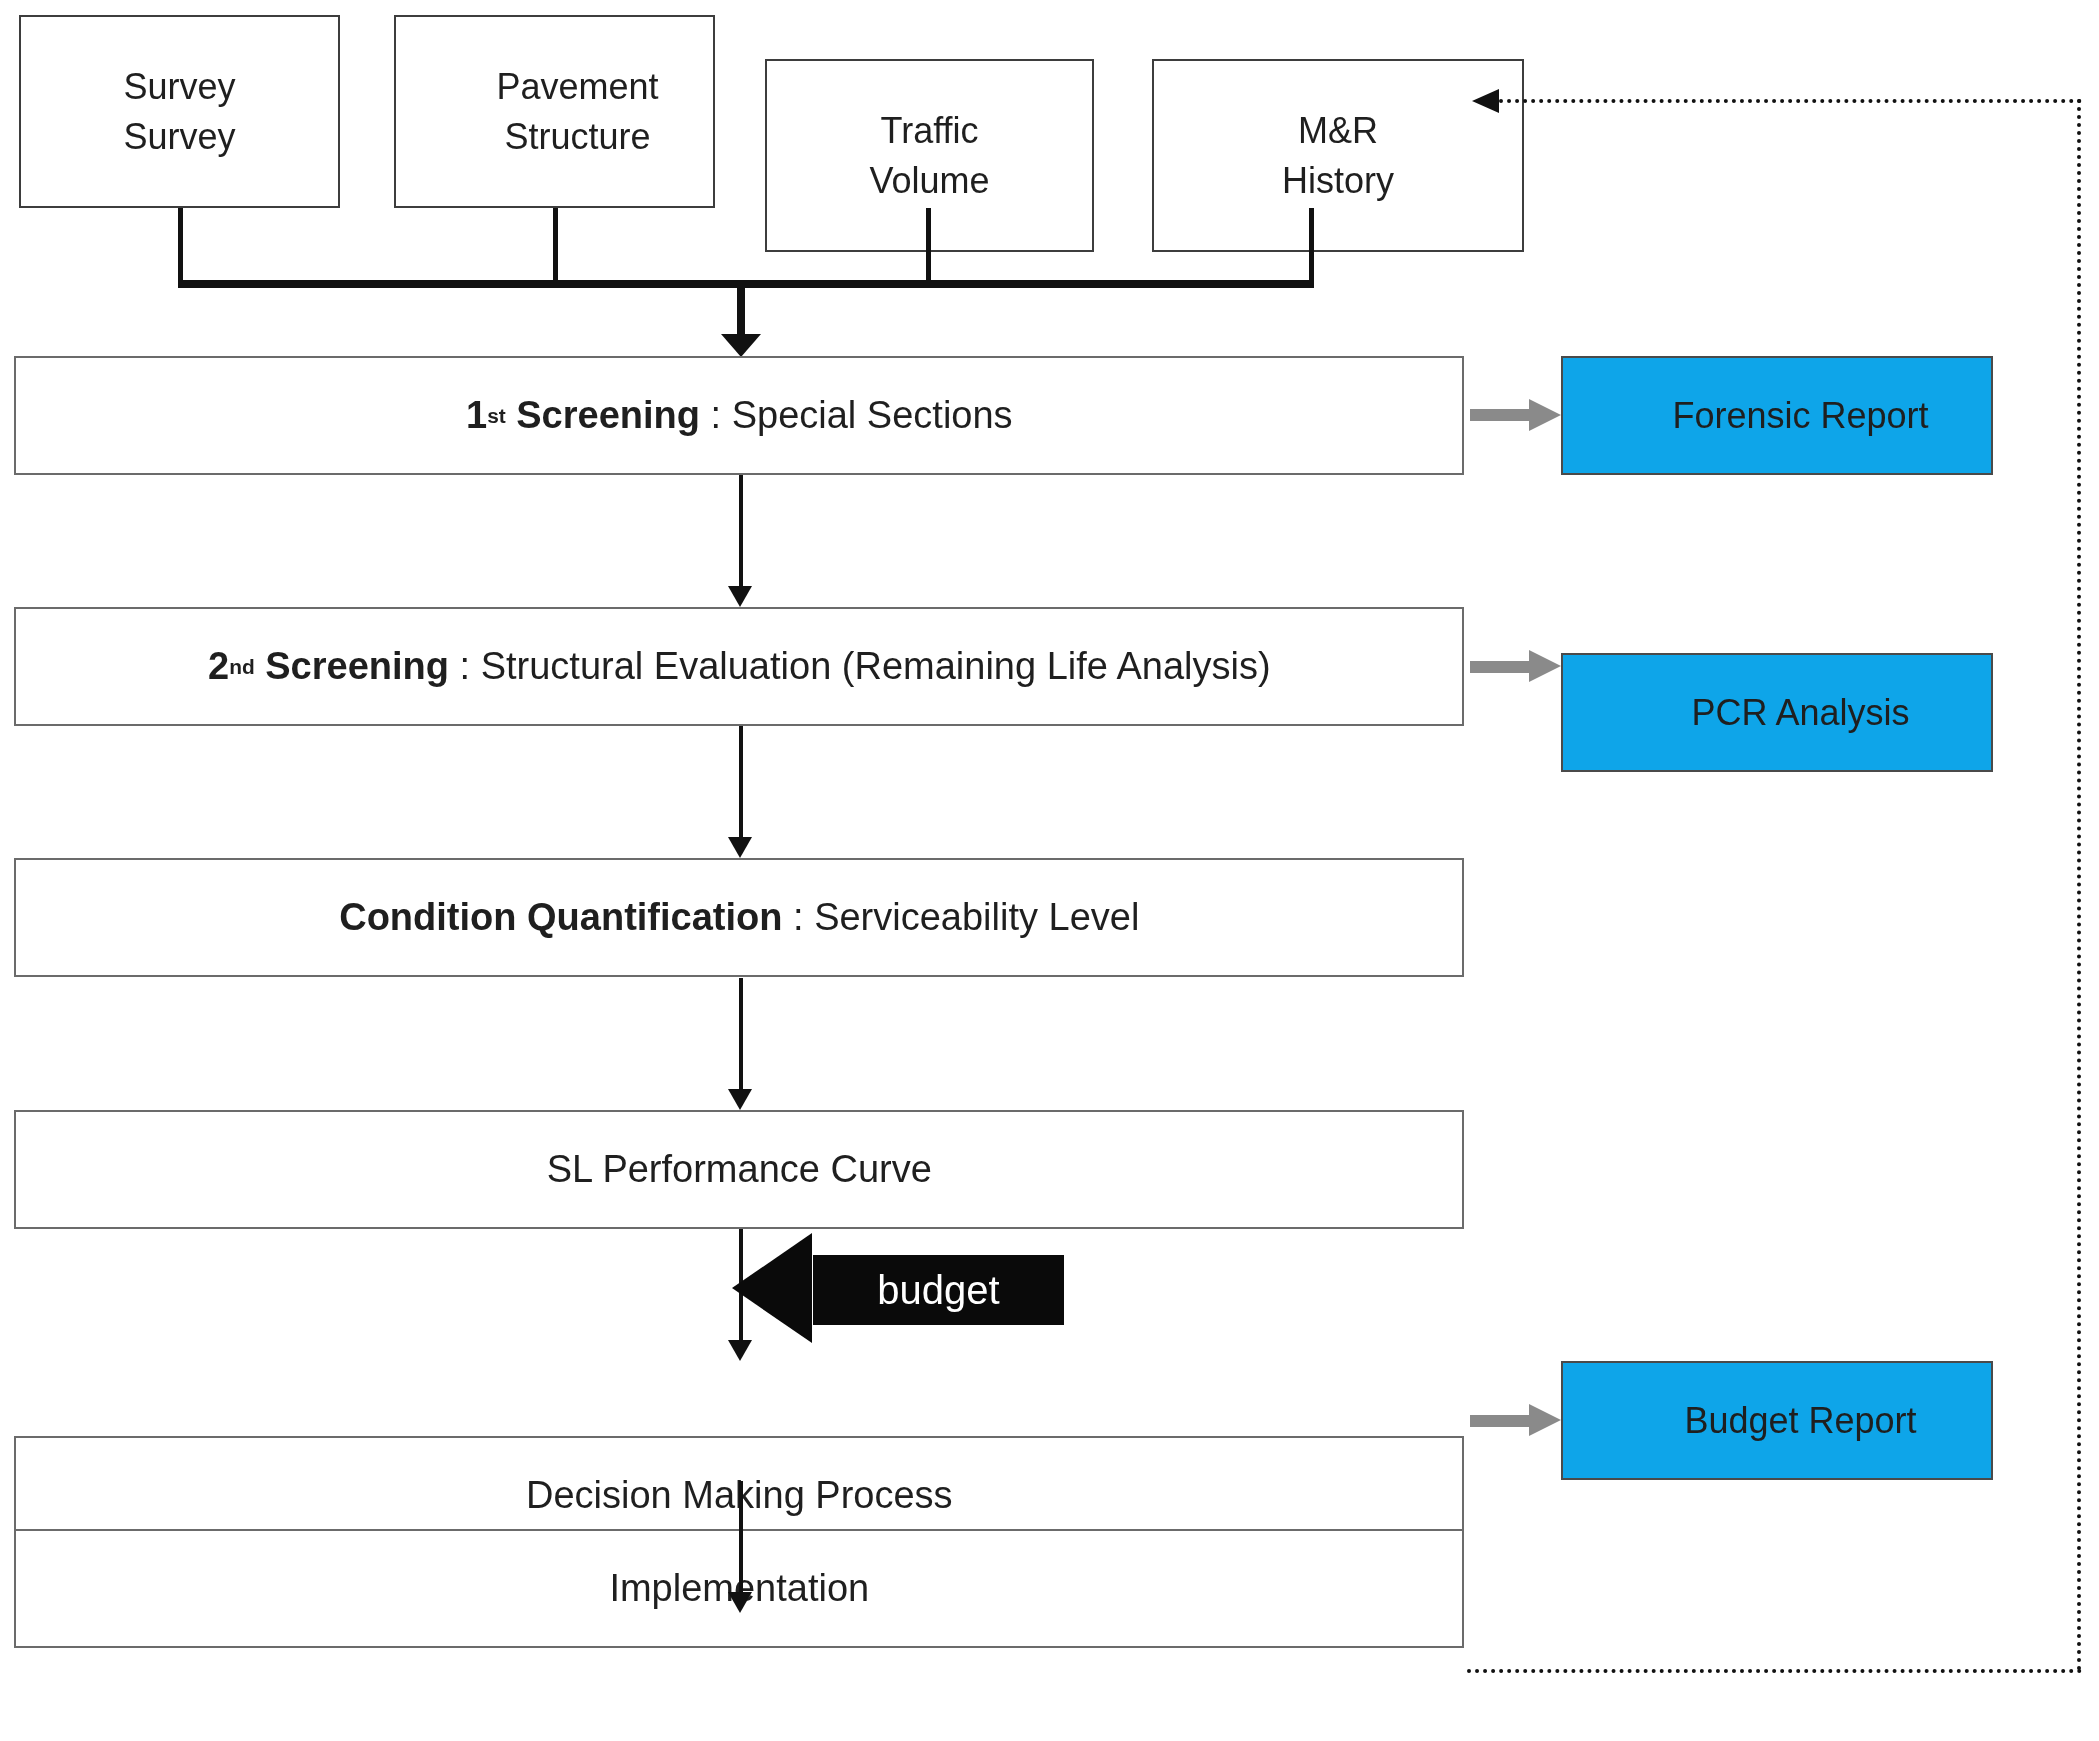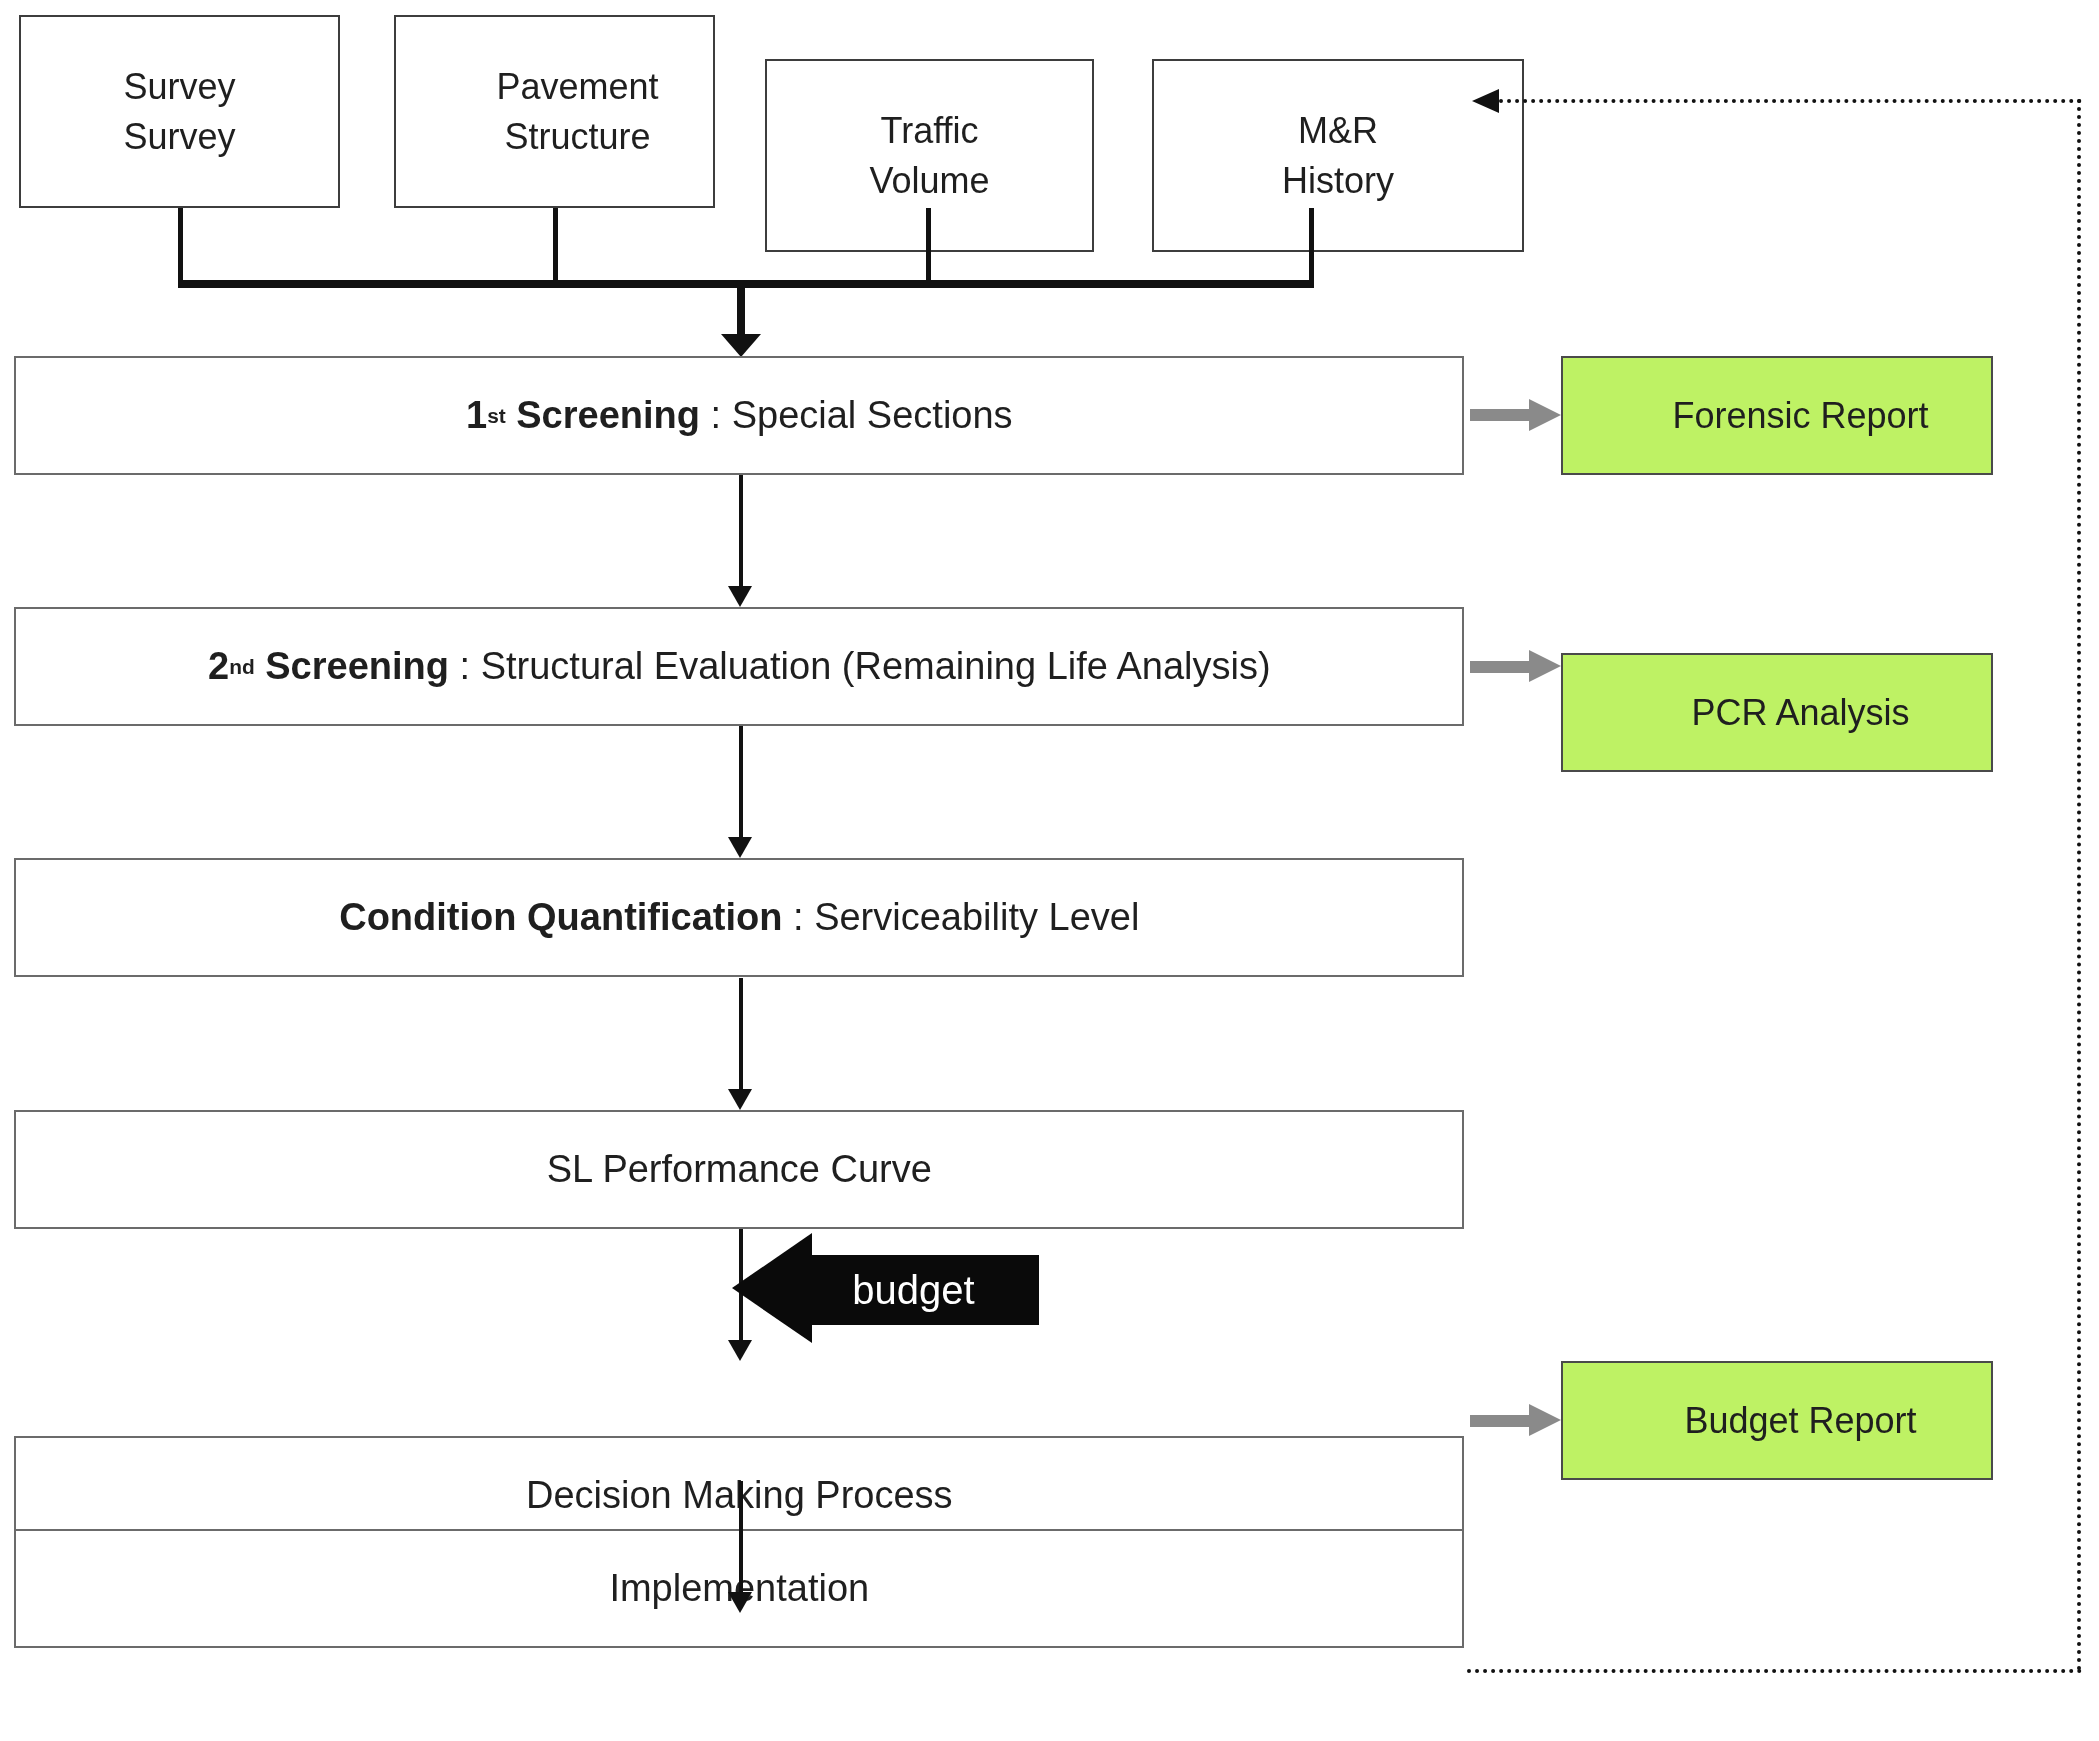--- a/index.html
+++ b/index.html
@@ -38,21 +38,21 @@
     white-space: pre;
   }
   .mbox .b { font-weight: bold; }
   .mbox sup { font-weight: bold; font-size: 0.55em; line-height: 0; }
 
   
   .sbox {
     position: absolute;
     left: 1561px; width: 432px; height: 119px;
     border: 2.9px solid #4a4a4a;
-    background: #bef264;
+    background: #0ea5e9;
     display: flex; align-items: center; justify-content: center;
     font-size: 36px;
     text-align: center;
     padding-left: 47px;
   }
 
   
   .stub { position: absolute; width: 4.8px; background: #111111; top: 208px; height: 75px; }
   .hbar { position: absolute; left: 178px; top: 280px; width: 1136px; height: 7.6px; background: #111111; }
 
@@ -78,21 +78,21 @@
     border-left: 32px solid #8a8a8a;
   }
 
   
   .budget-tri {
     position: absolute; left: 732px; top: 1233px; width: 0; height: 0;
     border-top: 55px solid transparent; border-bottom: 55px solid transparent;
     border-right: 80px solid #0a0a0a;
   }
   .budget-rect {
-    position: absolute; left: 788px; top: 1255px; width: 251px; height: 70px;
+    position: absolute; left: 813px; top: 1255px; width: 251px; height: 70px;
     background: #0a0a0a; color: #ffffff;
     display: flex; align-items: center; justify-content: center;
     font-size: 40px;
   }
 
   
   .dot-h { position: absolute; border-top: 4.8px dotted #111111; height: 0; }
   .dot-v { position: absolute; border-left: 4.8px dotted #111111; width: 0; }
   .dot-head {
     position: absolute; left: 1472px; top: 89px; width: 0; height: 0;

